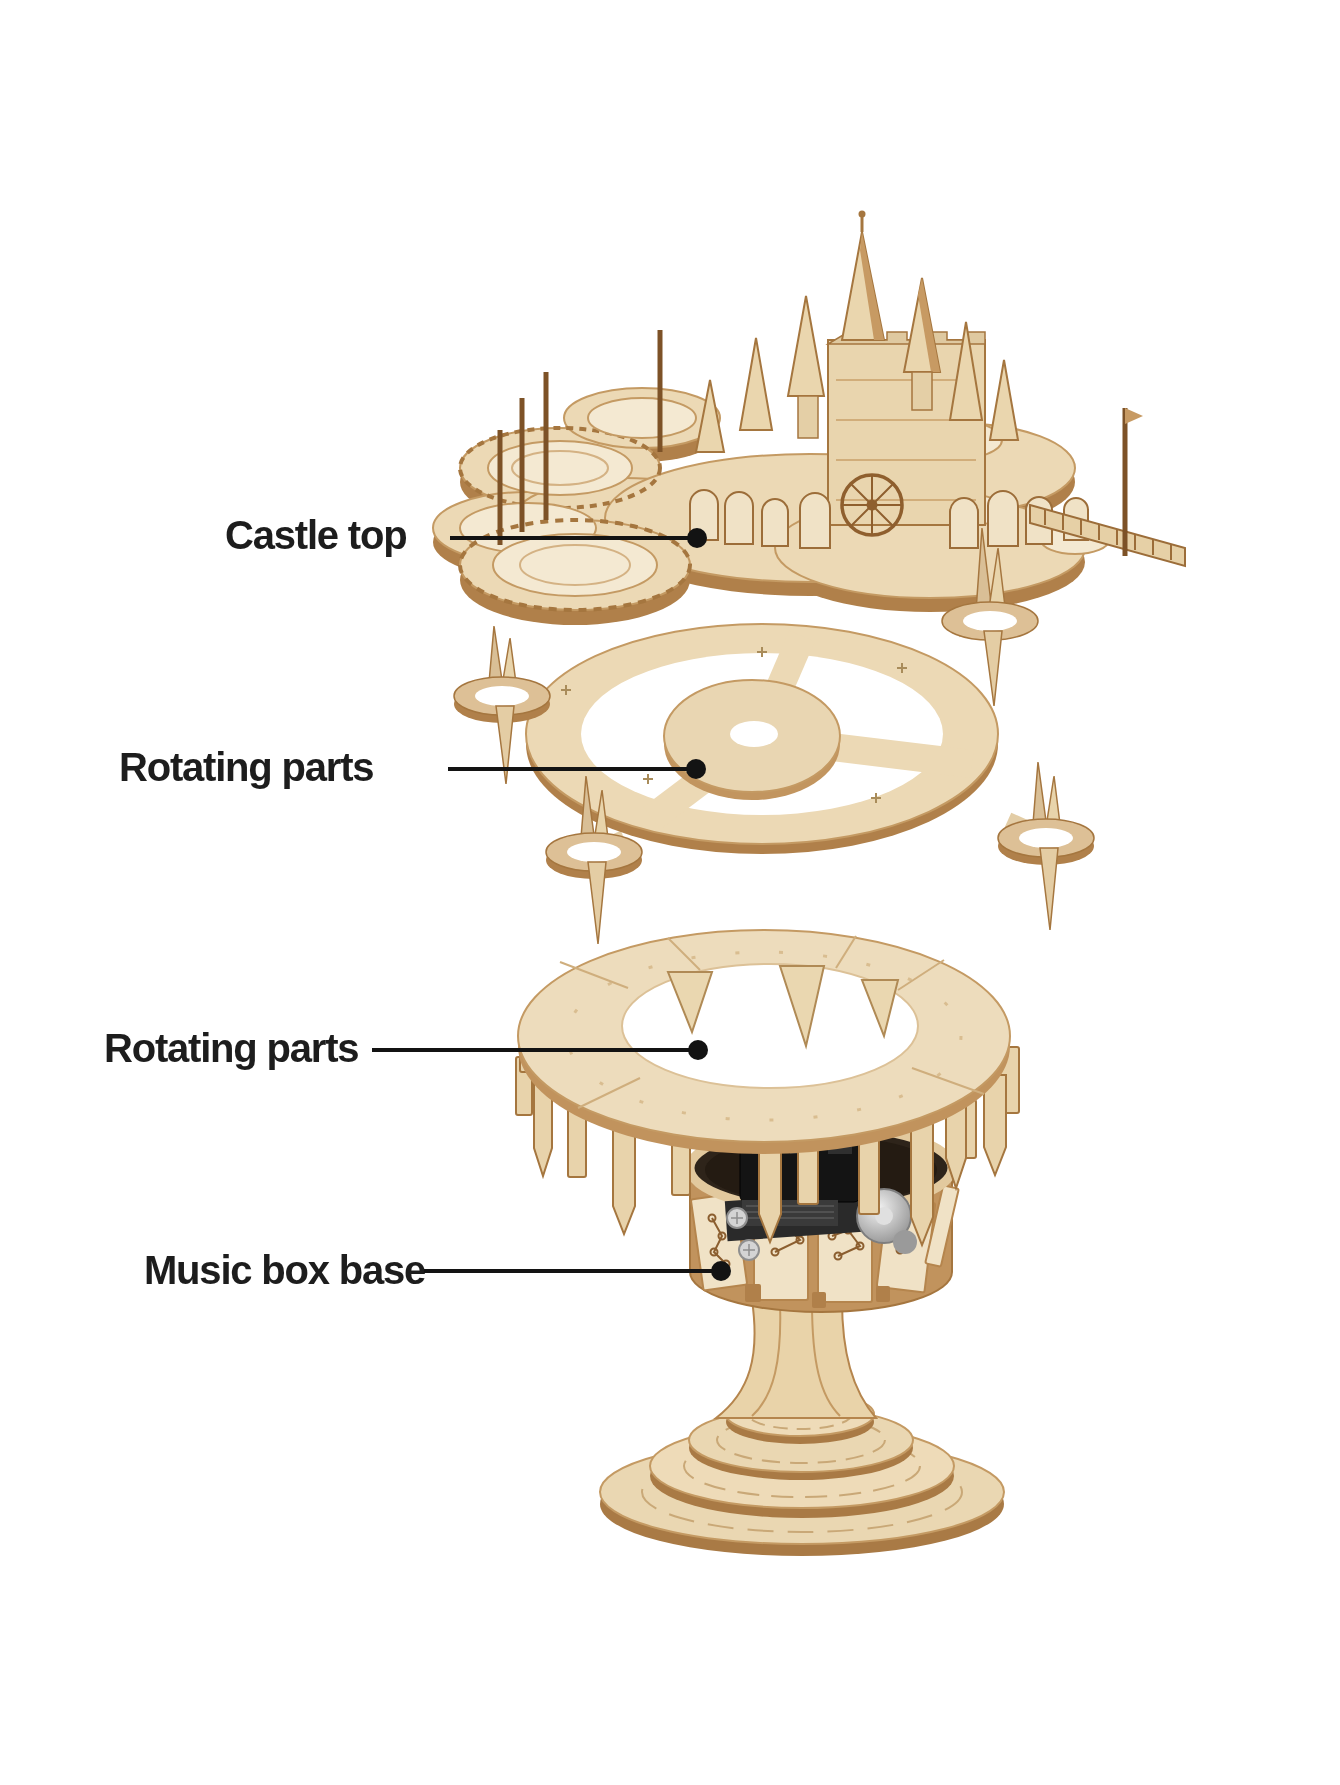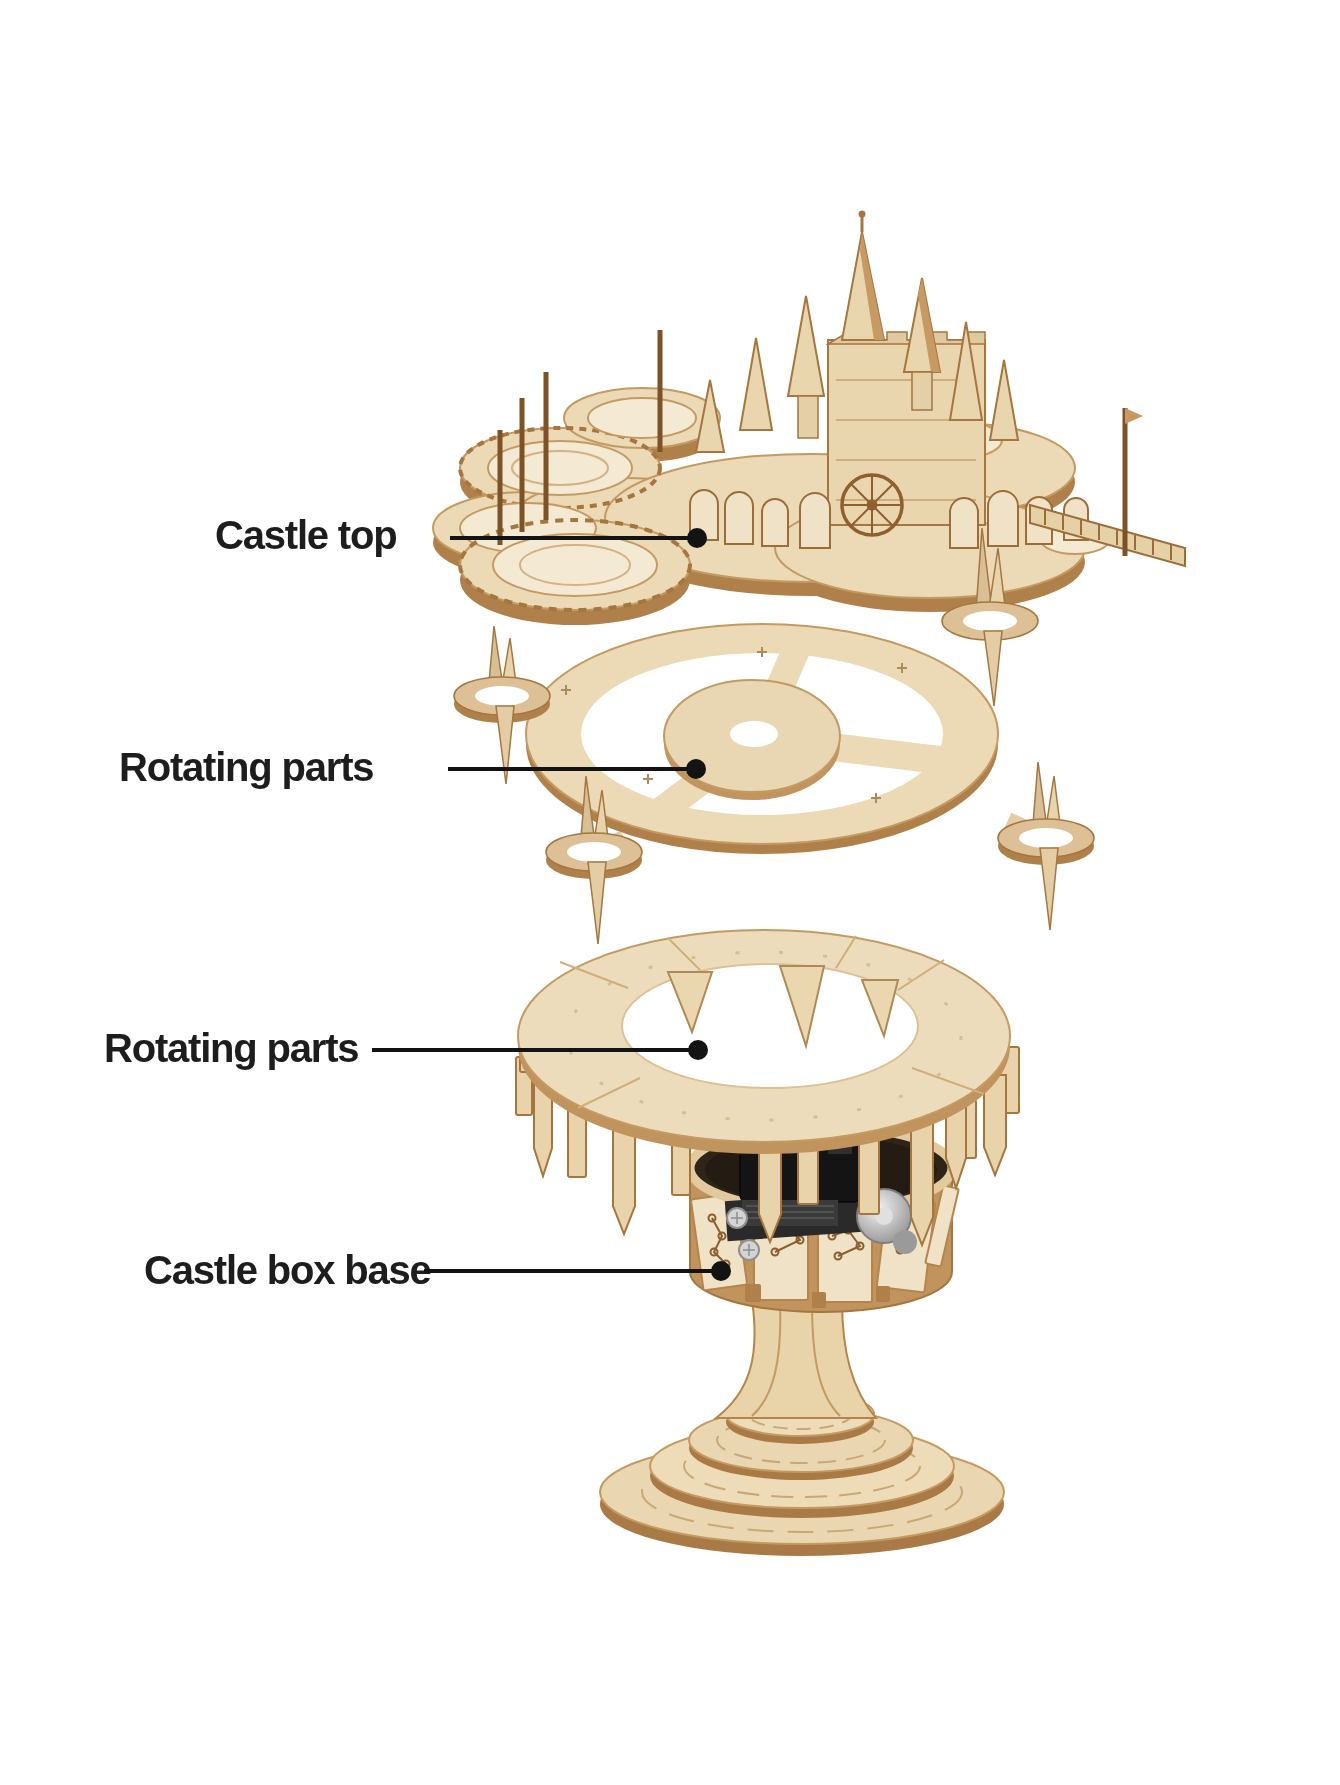--- a/index.html
+++ b/index.html
@@ -319,32 +319,32 @@
         <line x1="700" y1="970" x2="668" y2="938"></line>
         <line x1="836" y1="968" x2="856" y2="936"></line>
         <line x1="898" y1="990" x2="944" y2="960"></line>
         <line x1="912" y1="1068" x2="984" y2="1094"></line>
         <line x1="640" y1="1078" x2="578" y2="1108"></line>
       </g>
     </g>
   </svg>
 
   <div>
-    <span class="callout-label" style="left:215px;top:515px">Castle top</span>
+    <span class="callout-label" style="left:225px;top:515px">Castle top</span>
     <div class="leader" style="left:450px;top:536px;width:247px"></div>
   </div>
 
   <div>
     <span class="callout-label" style="left:119px;top:747px">Rotating parts</span>
     <div class="leader" style="left:448px;top:767px;width:248px"></div>
   </div>
 
   <div>
     <span class="callout-label" style="left:104px;top:1028px">Rotating parts</span>
     <div class="leader" style="left:372px;top:1048px;width:326px"></div>
   </div>
 
   <div>
-    <span class="callout-label" style="left:144px;top:1250px">Castle box base</span>
+    <span class="callout-label" style="left:144px;top:1250px">Music box base</span>
     <div class="leader" style="left:424px;top:1269px;width:297px"></div>
   </div>
 
 </div>
 
 </body></html>

